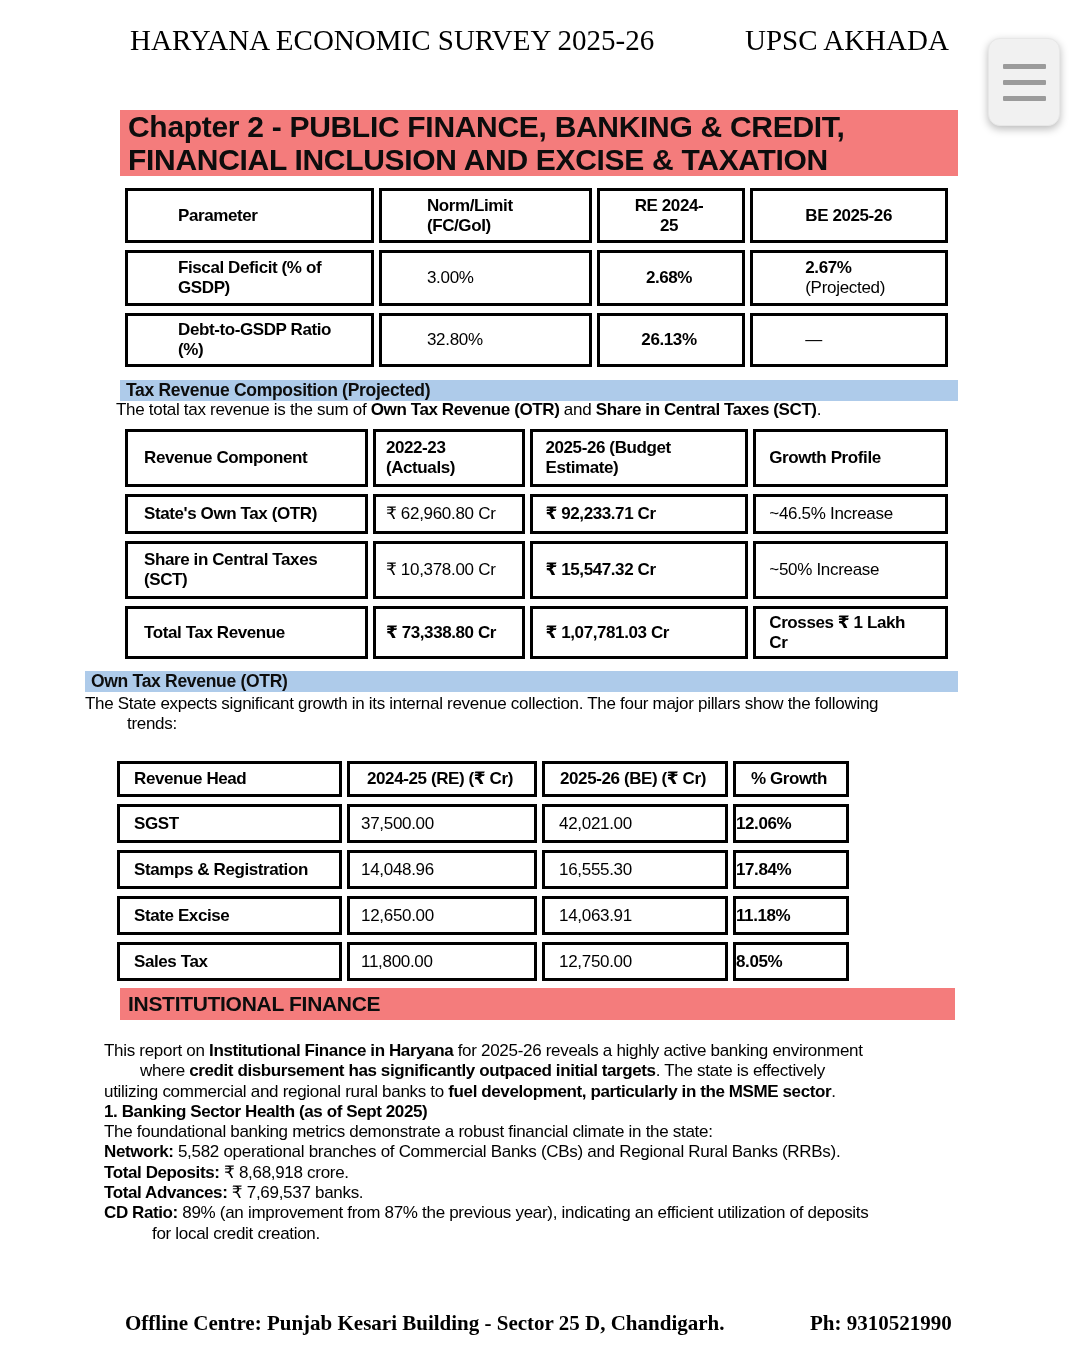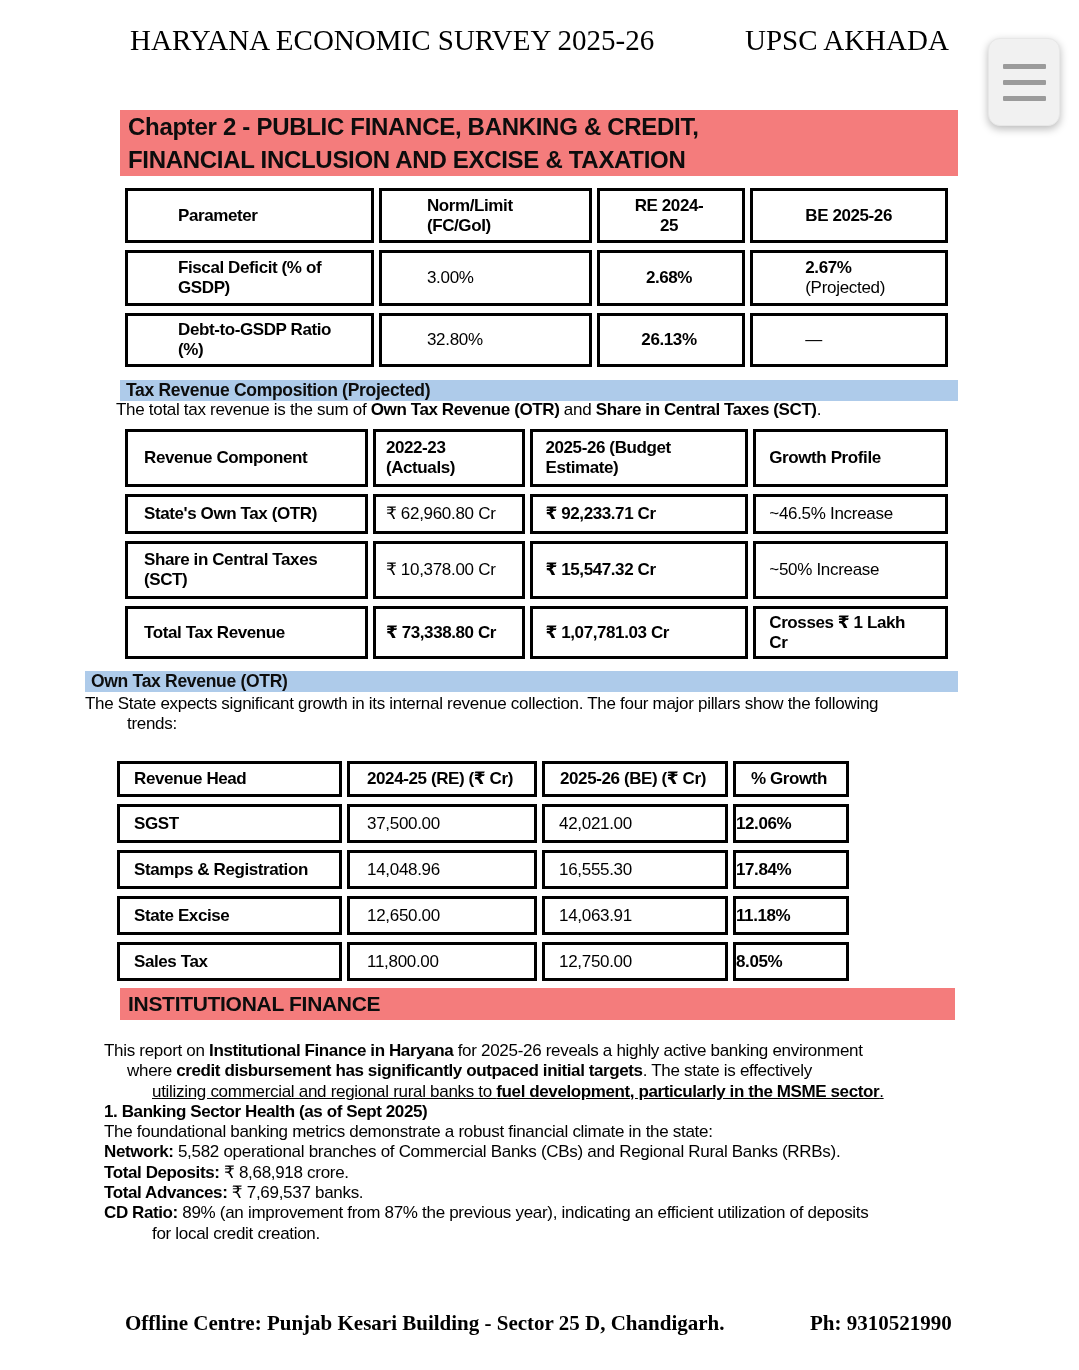--- a/index.html
+++ b/index.html
@@ -23,21 +23,21 @@
     box-shadow:0 3px 8px rgba(0,0,0,0.28);
     display:flex; flex-direction:column; align-items:center; justify-content:center;
     gap:11px; cursor:pointer;
   }
   .menu-btn .bar { width:43px; height:5px; background:#9b9b9b; border-radius:1px; }
   
   .banner-red {
     position:absolute; background:#F47C7C; color:#0d0d0d; font-weight:bold;
     letter-spacing:-0.3px; white-space:pre-line;
   }
-  #chapter-banner { left:120px; top:110px; width:838px; font-size:24px; line-height:33px; padding:0 8px; }
+  #chapter-banner { left:120px; top:110px; width:838px; font-size:30px; line-height:33px; padding:0 8px; }
   #inst-banner    { left:120px; top:988px; width:835px; height:32px; font-size:21px; line-height:32px; padding:0 8px; }
   .banner-blue {
     position:absolute; background:#AECBEA; color:#0d0d0d; font-weight:bold;
     font-size:17.5px; line-height:21px; height:21px; padding:0 6px; letter-spacing:-0.3px;
     white-space:nowrap;
   }
   #tax-banner { left:120px; top:380px; width:838px; }
   #otr-banner { left:85px;  top:671px; width:873px; }
   
   .para { position:absolute; font-size:17px; letter-spacing:-0.3px; line-height:20.4px; white-space:nowrap; }
@@ -61,21 +61,21 @@
   #fiscal-table th:nth-child(2), #fiscal-table td:nth-child(2){ padding-left:45px; }
   #fiscal-table th:nth-child(3), #fiscal-table td:nth-child(3){ text-align:center; }
   #fiscal-table th:nth-child(4), #fiscal-table td:nth-child(4){ padding-left:52px; }
   #revenue-table { left:120px; top:422px; width:833px; }
   #revenue-table th:nth-child(1), #revenue-table td:nth-child(1){ padding-left:16px; }
   #revenue-table th:nth-child(2), #revenue-table td:nth-child(2){ padding-left:10px; }
   #revenue-table th:nth-child(3), #revenue-table td:nth-child(3){ padding-left:12px; }
   #revenue-table th:nth-child(4), #revenue-table td:nth-child(4){ padding-left:13px; }
   #otr-table { left:112px; top:754px; width:742px; }
   #otr-table th:nth-child(1), #otr-table td:nth-child(1){ padding-left:14px; }
-  #otr-table td:nth-child(2){ padding-left:17px; }
+  #otr-table td:nth-child(2){ padding-left:11px; }
   #otr-table td:nth-child(3){ padding-left:14px; }
   #otr-table td:nth-child(4){ }
   #otr-table th:nth-child(n+2){ text-align:center; padding-left:0; }
   
   .footer-address, .footer-phone {
     position:absolute; top:1311px; white-space:nowrap;
     font-family:"Liberation Serif","DejaVu Serif",serif;
     font-size:21px; font-weight:bold;
   }
   .footer-address { left:125px; }
@@ -223,22 +223,22 @@
           <td><span>11,800.00</span></td>
           <td><span>12,750.00</span></td>
           <td><span class="b">8.05%</span></td>
         </tr>
       </tbody>
     </table>
 
   <div class="banner-red" id="inst-banner">INSTITUTIONAL FINANCE</div>
   <div class="para" id="inst-body">
       <div class="tline"><span>This report on </span><span class="b">Institutional Finance in Haryana</span><span> for 2025-26 reveals a highly active banking environment</span></div>
-      <div class="tline" style="margin-left: 23px;"><span>where </span><span class="b">credit disbursement has significantly outpaced initial targets</span><span>. The state is effectively</span></div>
-      <div class="tline" style="margin-left: 48px; text-decoration: underline;"><span>utilizing commercial and regional rural banks to </span><span class="b">fuel development, particularly in the MSME sector</span><span>.</span></div>
+      <div class="tline" style="margin-left: 36px;"><span>where </span><span class="b">credit disbursement has significantly outpaced initial targets</span><span>. The state is effectively</span></div>
+      <div class="tline" style=""><span>utilizing commercial and regional rural banks to </span><span class="b">fuel development, particularly in the MSME sector</span><span>.</span></div>
       <div class="tline"><span class="b">1. Banking Sector Health (as of Sept 2025)</span></div>
       <div class="tline"><span>The foundational banking metrics demonstrate a robust financial climate in the state:</span></div>
       <div class="tline"><span class="b">Network:</span><span> 5,582 operational branches of Commercial Banks (CBs) and Regional Rural Banks (RRBs).</span></div>
       <div class="tline"><span class="b">Total Deposits:</span><span> ₹ 8,68,918 crore.</span></div>
       <div class="tline"><span class="b">Total Advances:</span><span> ₹ 7,69,537 banks.</span></div>
       <div class="tline"><span class="b">CD Ratio:</span><span> 89% (an improvement from 87% the previous year), indicating an efficient utilization of deposits</span></div>
       <div class="tline" style="margin-left: 48px;"><span>for local credit creation.</span></div>
     </div>
 
   <div class="footer-address">Offline Centre: Punjab Kesari Building - Sector 25 D, Chandigarh.</div>

